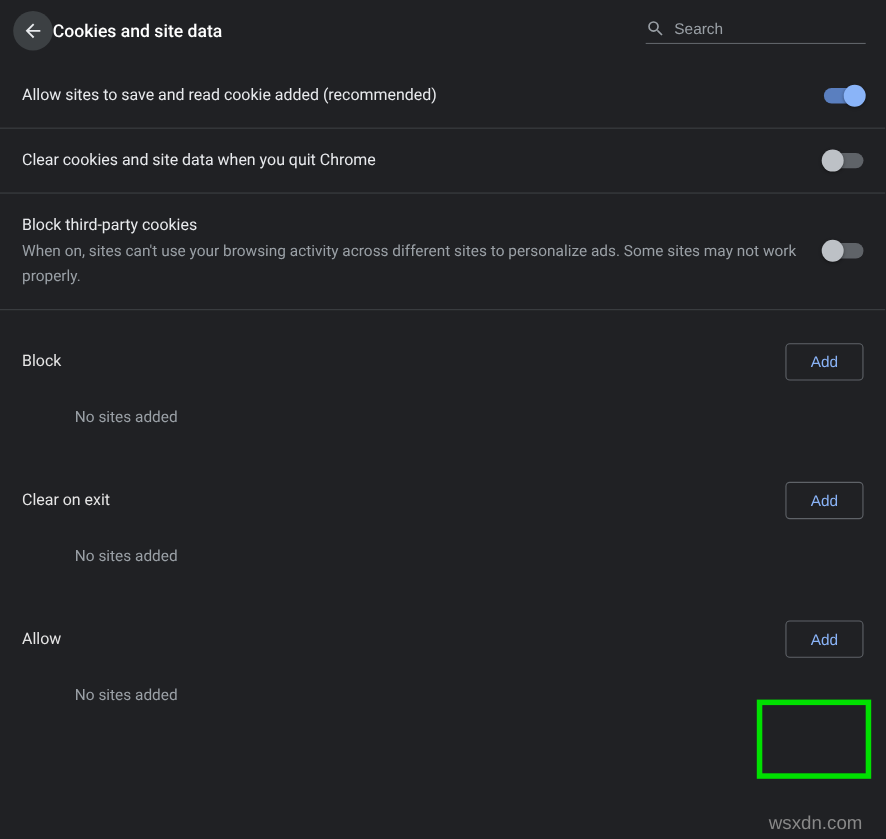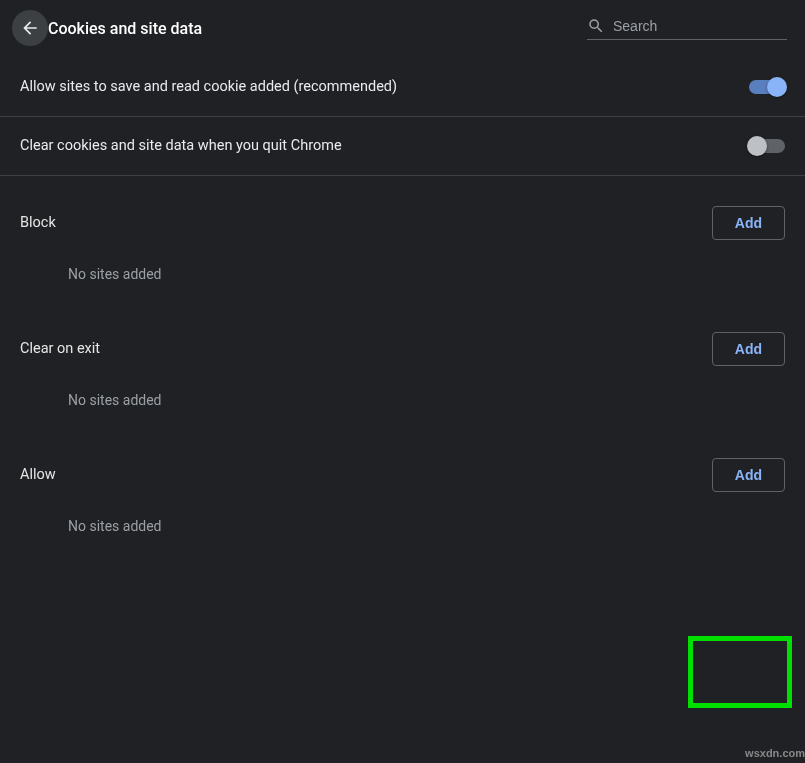--- a/index.html
+++ b/index.html
@@ -26,27 +26,27 @@
 .toggle.on { background: #5a7fbf; }
 .toggle.on .knob { background: #8ab4f8; right: -2px; }
 .toggle.off { background: #5f6368; }
 .toggle.off .knob { background: #bdc1c6; left: -2px; }
 
 .nav-row { display: flex; align-items: center; justify-content: space-between; padding: 20px 20px; border-bottom: 1px solid #3c4043; cursor: pointer; }
 .chevron { width: 0; height: 0; border-top: 5px solid transparent; border-bottom: 5px solid transparent; border-left: 6px solid #9aa0a6; }
 
 .section-header { display: flex; align-items: center; justify-content: space-between; padding: 30px 20px 16px; }
 .section-title { font-size: 14.5px; color: #e5e5e5; }
-.add-btn { background: transparent; border: 1px solid #5f6368; color: #8ab4f8; font-size: 14px; font-weight: 700; padding: 8px 22px; border-radius: 4px; cursor: pointer; }
+.add-btn { background: transparent; border: 1px solid #5f6368; color: #8ab4f8; font-size: 14px; font-weight: 400; padding: 8px 22px; border-radius: 4px; cursor: pointer; }
 
 .empty-msg { padding: 10px 20px 20px 68px; font-size: 14px; color: #9aa0a6; }
 
 .highlight-box { position: absolute; border: 5px solid #00e000; pointer-events: none; }
 
-.watermark { position: absolute; bottom: 4px; right: 0; font-size: 11px; color: #888; font-family: Arial, sans-serif; font-weight: bold; }
+.watermark { position: absolute; bottom: 4px; right: 21px; font-size: 17px; color: #888; font-family: Arial, sans-serif; }
 </style>
 </head>
 <body>
 <div class="container">
 
   <div class="header">
     <div class="back-btn">
       <svg viewBox="0 0 24 24">
           <path d="M20 11H7.83l5.59-5.59L12 4l-8 8 8 8 1.41-1.41L7.83 13H20v-2z"></path>
         </svg>
@@ -71,20 +71,29 @@
 
   <div class="setting-row">
     <div class="setting-text">
       <div class="setting-label">Clear cookies and site data when you quit Chrome</div>
     </div>
     <div class="toggle off">
         <div class="knob"></div>
       </div>
   </div>
 
+  <div class="setting-row">
+    <div class="setting-text">
+      <div class="setting-label">Block third-party cookies</div>
+      <div class="setting-desc">When on, sites can't use your browsing activity across different sites to personalize ads. Some sites may not work properly.</div>
+    </div>
+    <div class="toggle off">
+        <div class="knob"></div>
+      </div>
+  </div>
 
 
   <div class="section-header">
     <div class="section-title">Block</div>
     <button class="add-btn">Add</button>
   </div>
   <div class="empty-msg">No sites added</div>
 
   <div class="section-header">
     <div class="section-title">Clear on exit</div>

